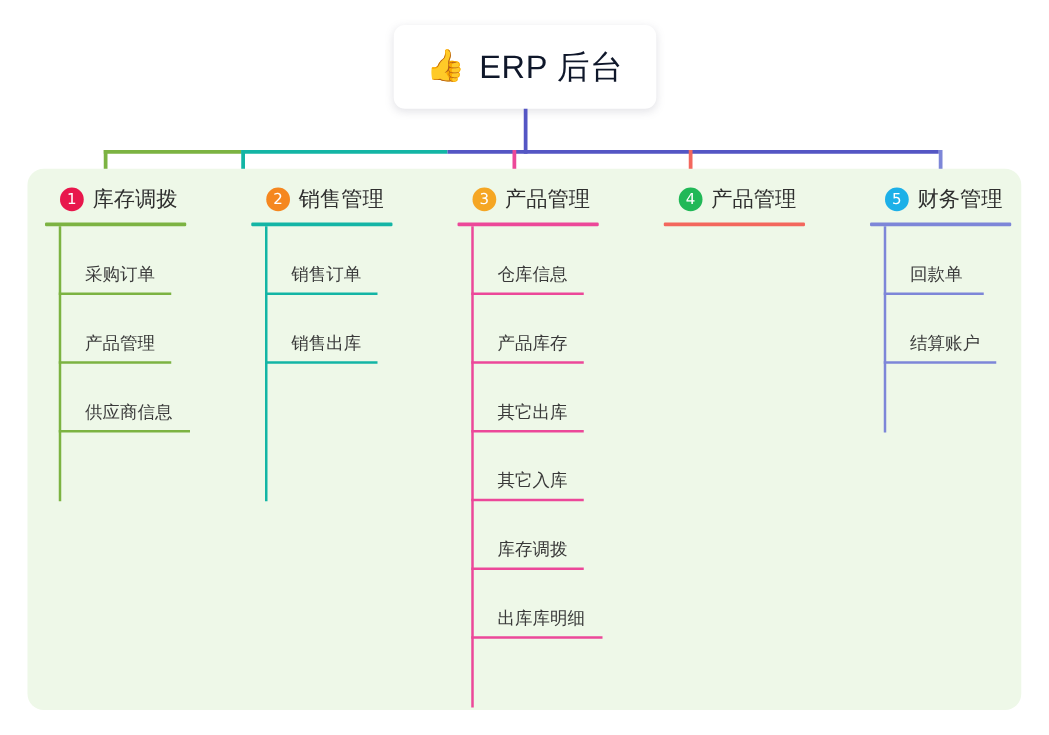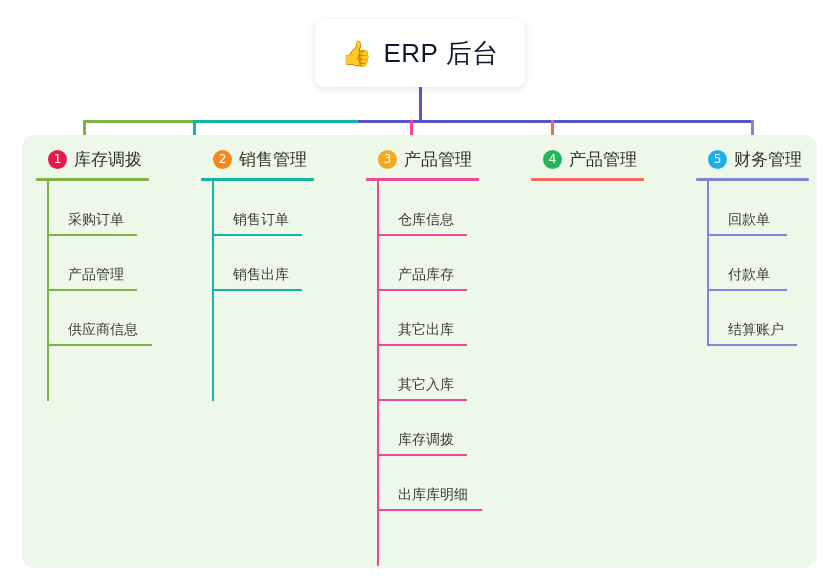--- a/index.html
+++ b/index.html
@@ -233,22 +233,18 @@
         <span class="col-title">财务管理</span>
       </div>
       <div class="head-rule" style="width: 113px; background: rgb(125, 134, 216);"></div>
       <div class="leaf-wrap">
         <div class="rail" style="height: 165px; background: rgb(125, 134, 216);"></div>
         <div class="leaf">
           <span class="leaf-label">回款单</span>
           <div class="leaf-rule" style="width: 80px; background: rgb(125, 134, 216);"></div>
         </div>
         <div class="leaf">
-          <span class="leaf-label">付款单</span>
-          <div class="leaf-rule" style="width: 80px; background: rgb(125, 134, 216);"></div>
-        </div>
-        <div class="leaf">
           <span class="leaf-label">结算账户</span>
           <div class="leaf-rule" style="width: 90px; background: rgb(125, 134, 216);"></div>
         </div>
       </div>
     </div>
   </div>
 
 </body></html>

